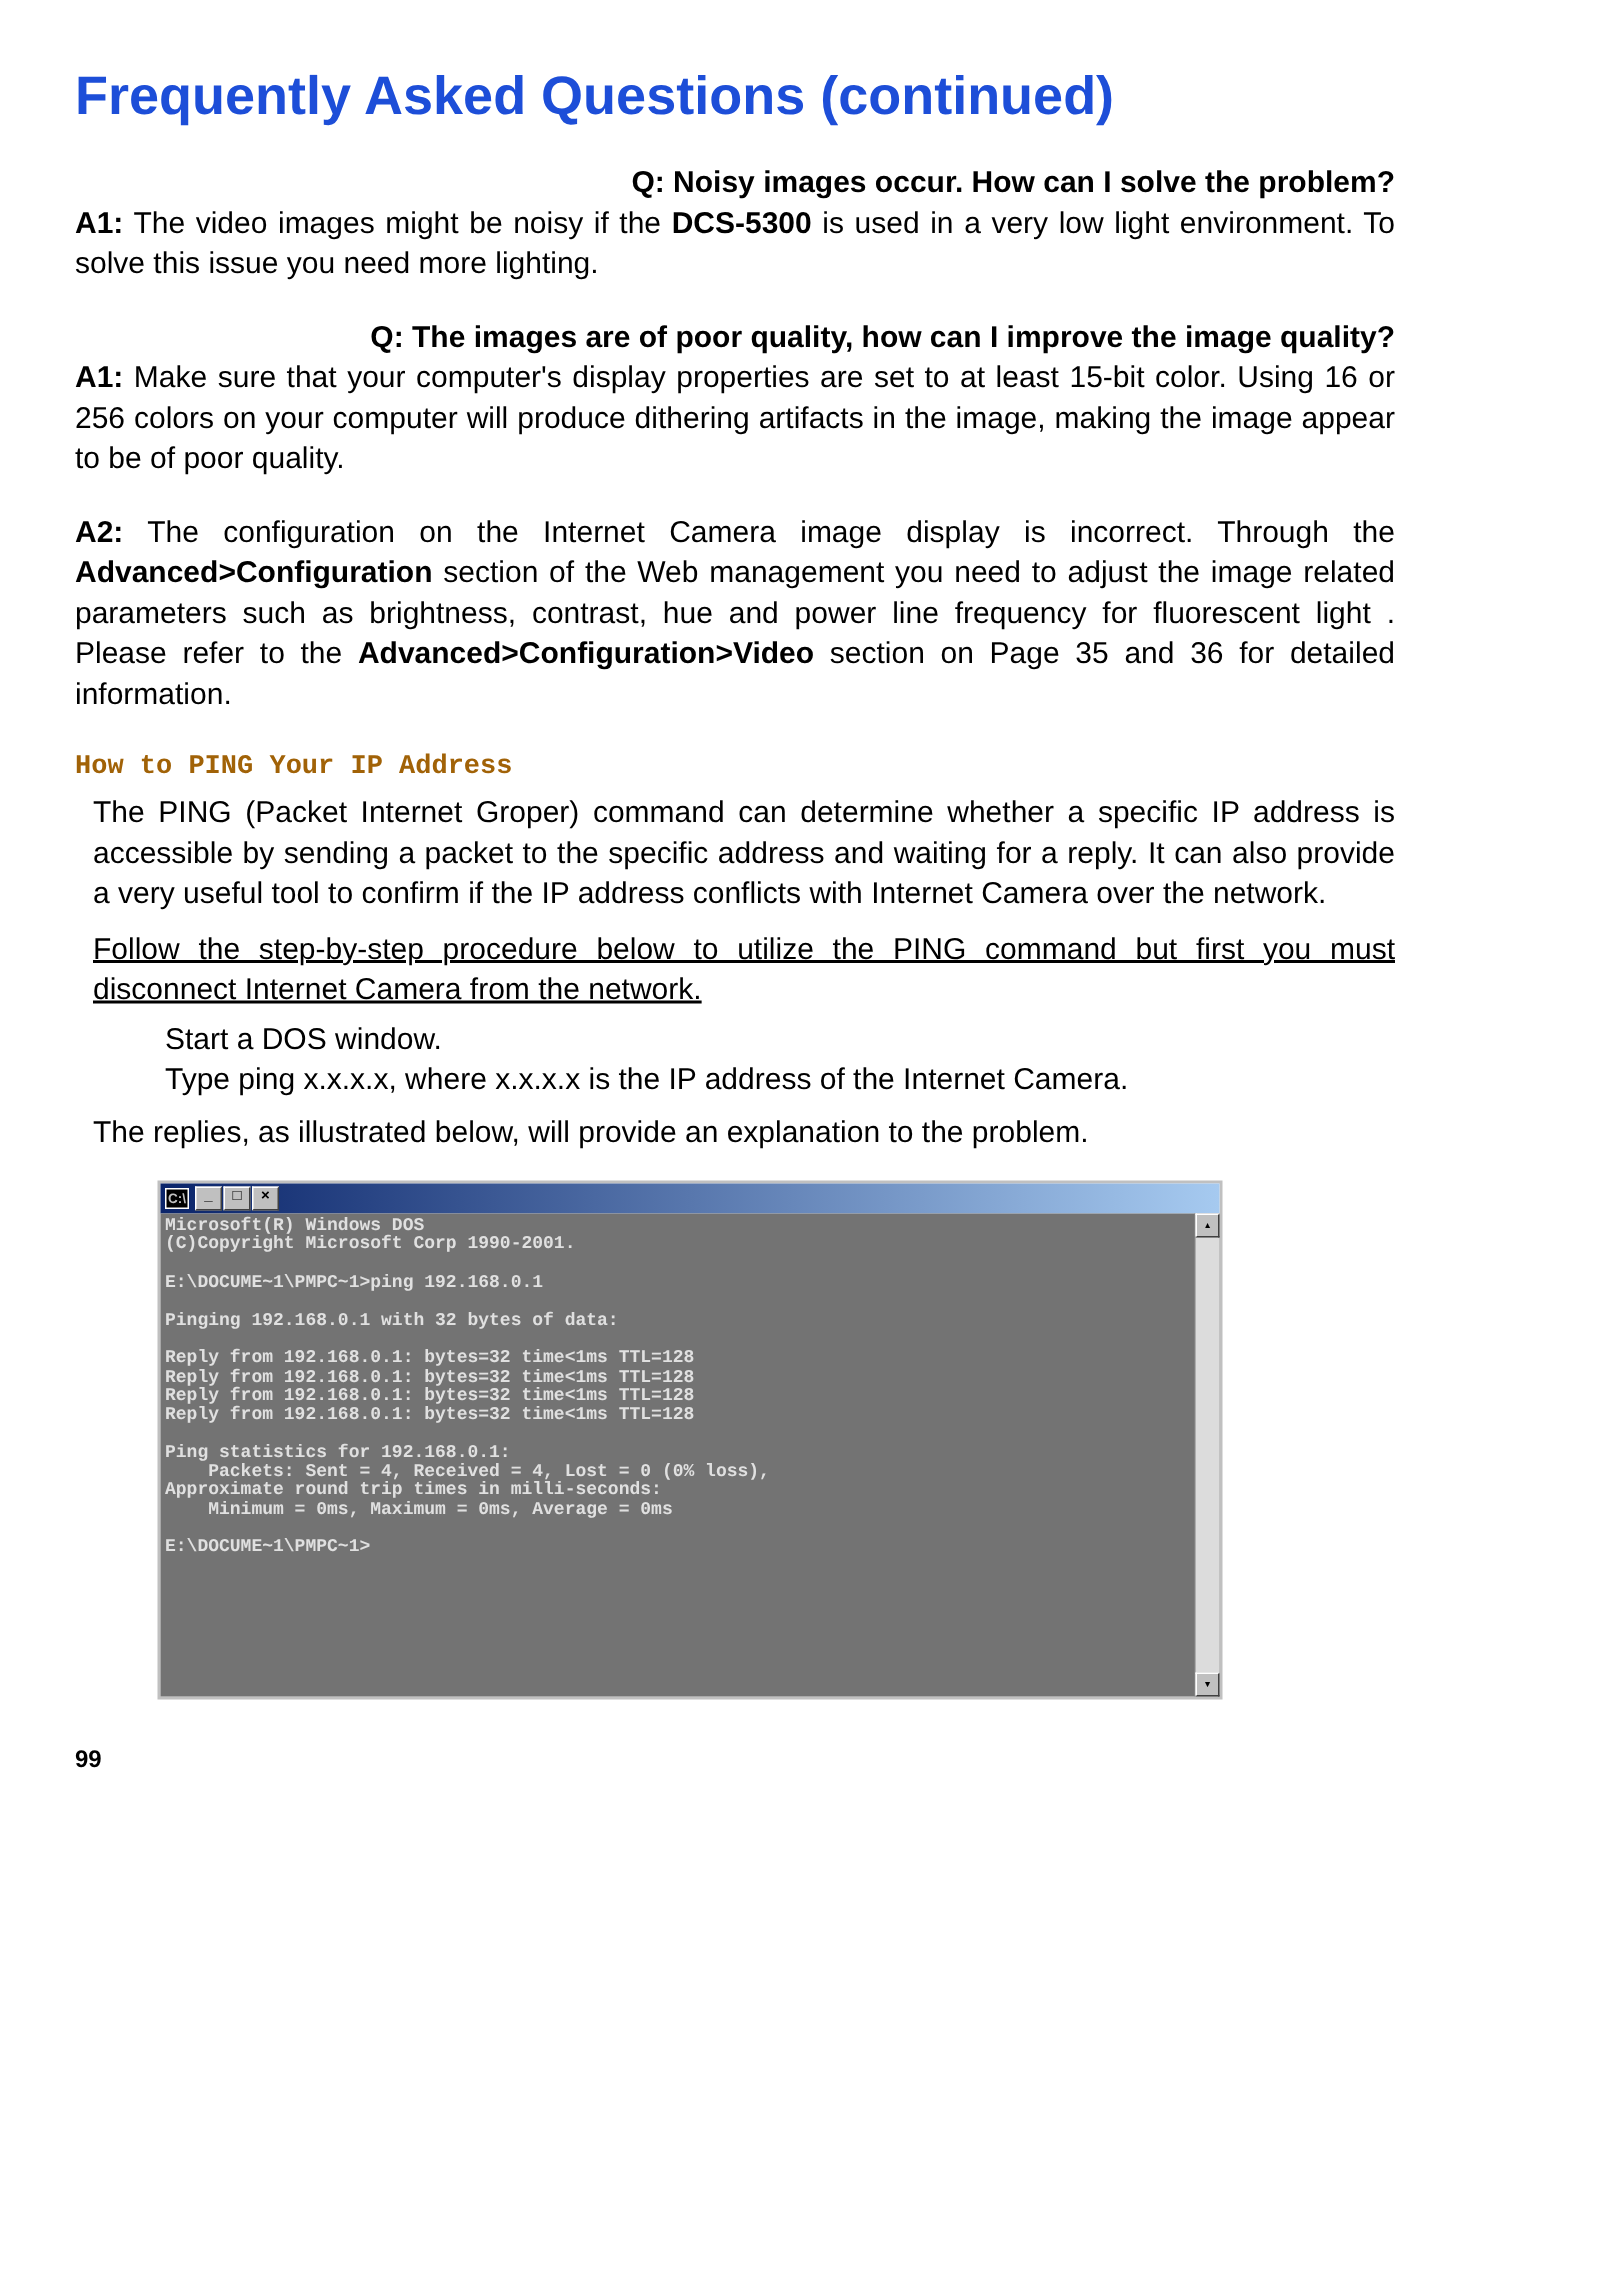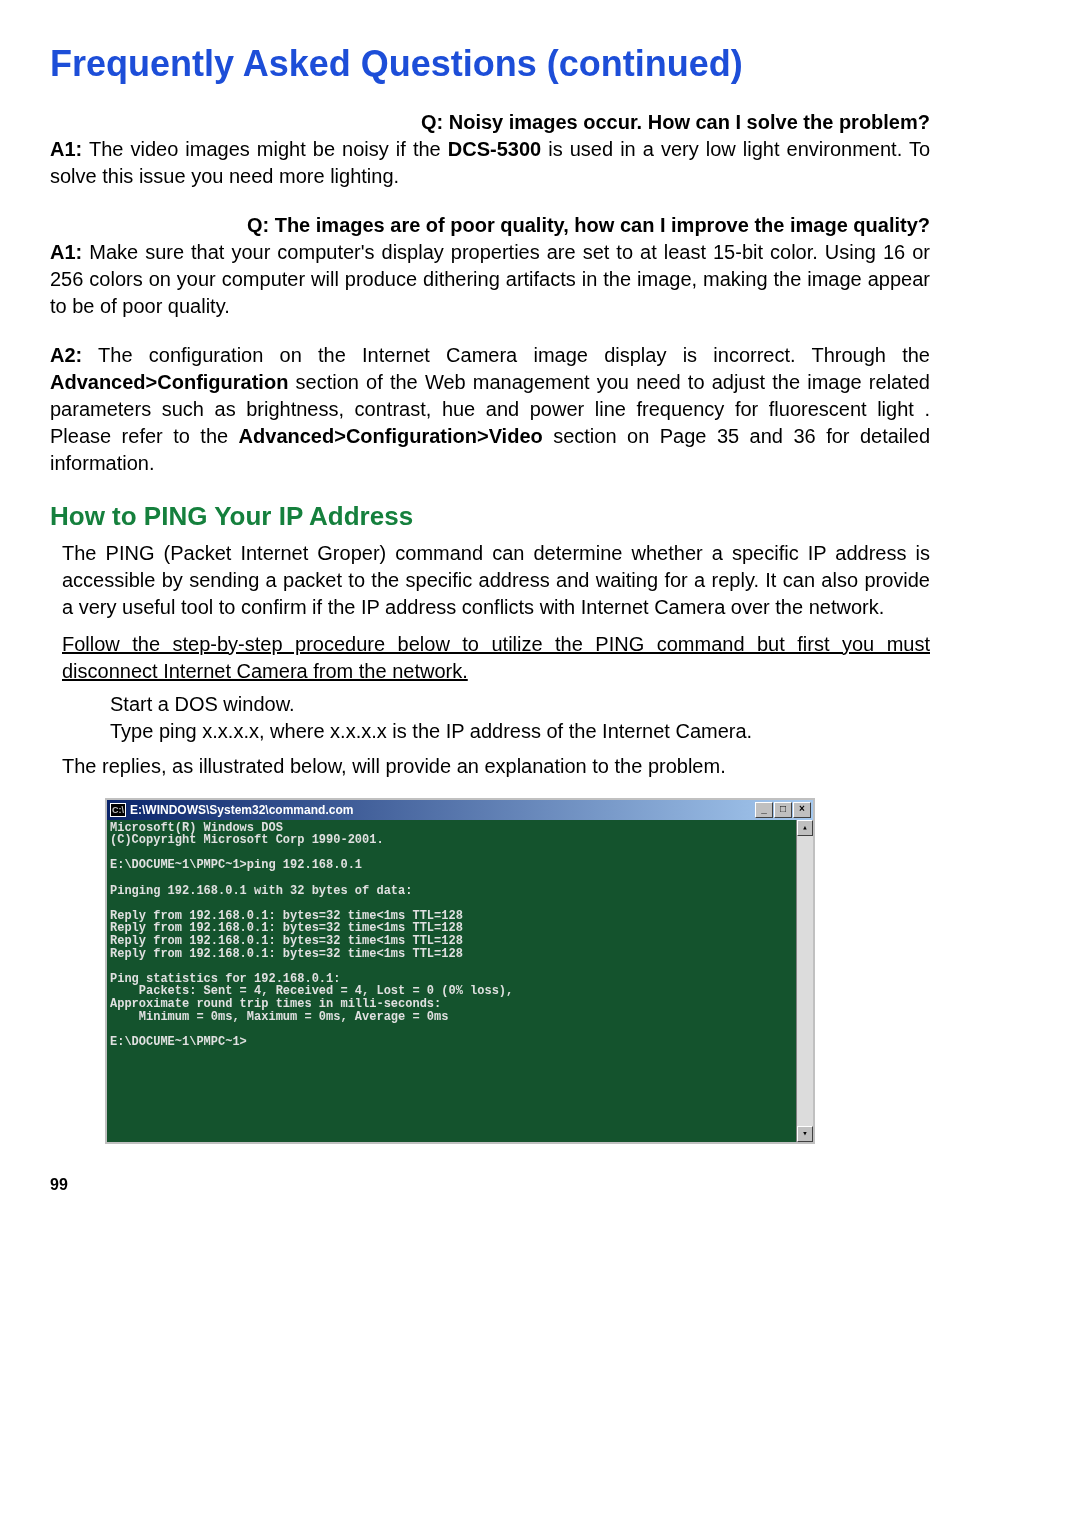--- a/index.html
+++ b/index.html
@@ -13,24 +13,25 @@
     width: 980px;
     box-sizing: border-box;
   }
   h1 {
     color: #1d4ed8;
     font-size: 36px;
     font-weight: bold;
     margin: 0 0 20px 0;
   }
   h2 {
-    color: #15803d;
-    font-size: 26px;
+    color: #a16207;
+    font-size: 18px;
     font-weight: bold;
     margin: 14px 0 6px 0;
+    font-family: Liberation Mono, monospace;
   }
   .q {
     font-weight: bold;
     margin: 0;
     text-align: right;
   }
   .para {
     margin: 0 0 22px 0;
     text-align: justify;
   }
@@ -94,21 +95,21 @@
     font-size: 10px;
     line-height: 12px;
     text-align: center;
     color: #000;
     font-family: Arial;
     font-weight: bold;
     cursor: default;
   }
   .console-body {
     display: flex;
-    background: #14532d;
+    background: #737373;
   }
   .console-pre {
     flex: 1;
     margin: 0;
     padding: 2px 3px;
     color: #e0e0e0;
     font-size: 12px;
     line-height: 1.05;
     font-weight: bold;
     white-space: pre;
@@ -160,21 +161,20 @@
 <h2>How to PING Your IP Address</h2>
 <p class="para-tight" style="margin-bottom:10px;">The PING (Packet Internet Groper) command can determine whether a specific IP address is accessible by sending a packet to the specific address and waiting for a reply. It can also provide a very useful tool to confirm if the IP address conflicts with Internet Camera over the network.</p>
 <p class="para-tight" style="margin-bottom:6px;text-decoration:underline;">Follow the step-by-step procedure below to utilize the PING command but first you must disconnect Internet Camera from the network.</p>
 <p class="para-tight indent">Start a DOS window.</p>
 <p class="para-tight indent" style="margin-bottom:8px;">Type ping x.x.x.x, where x.x.x.x is the IP address of the Internet Camera.</p>
 <p class="para-tight">The replies, as illustrated below, will provide an explanation to the  problem.</p>
 
 <div class="dos-window">
   <div class="titlebar">
     <div class="titlebar-icon">C:\</div>
-    <div class="titlebar-text">E:\WINDOWS\System32\command.com</div>
     <div class="titlebar-btns">
       <div class="tbtn">_</div>
       <div class="tbtn">□</div>
       <div class="tbtn">×</div>
     </div>
   </div>
   <div class="console-body">
     <pre class="console-pre">Microsoft(R) Windows DOS
 (C)Copyright Microsoft Corp 1990-2001.
 

